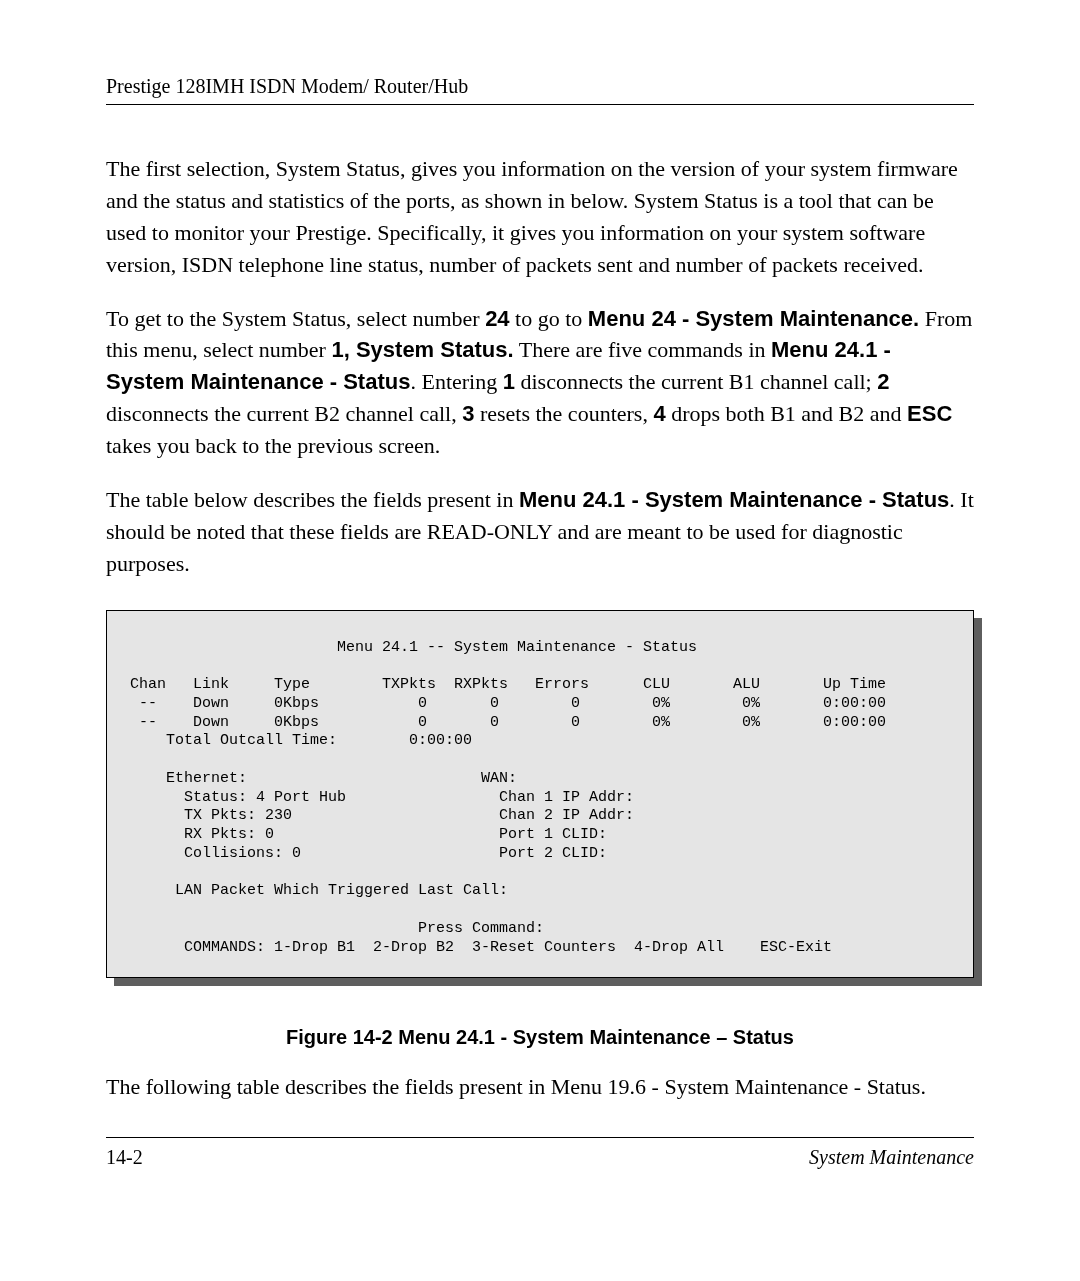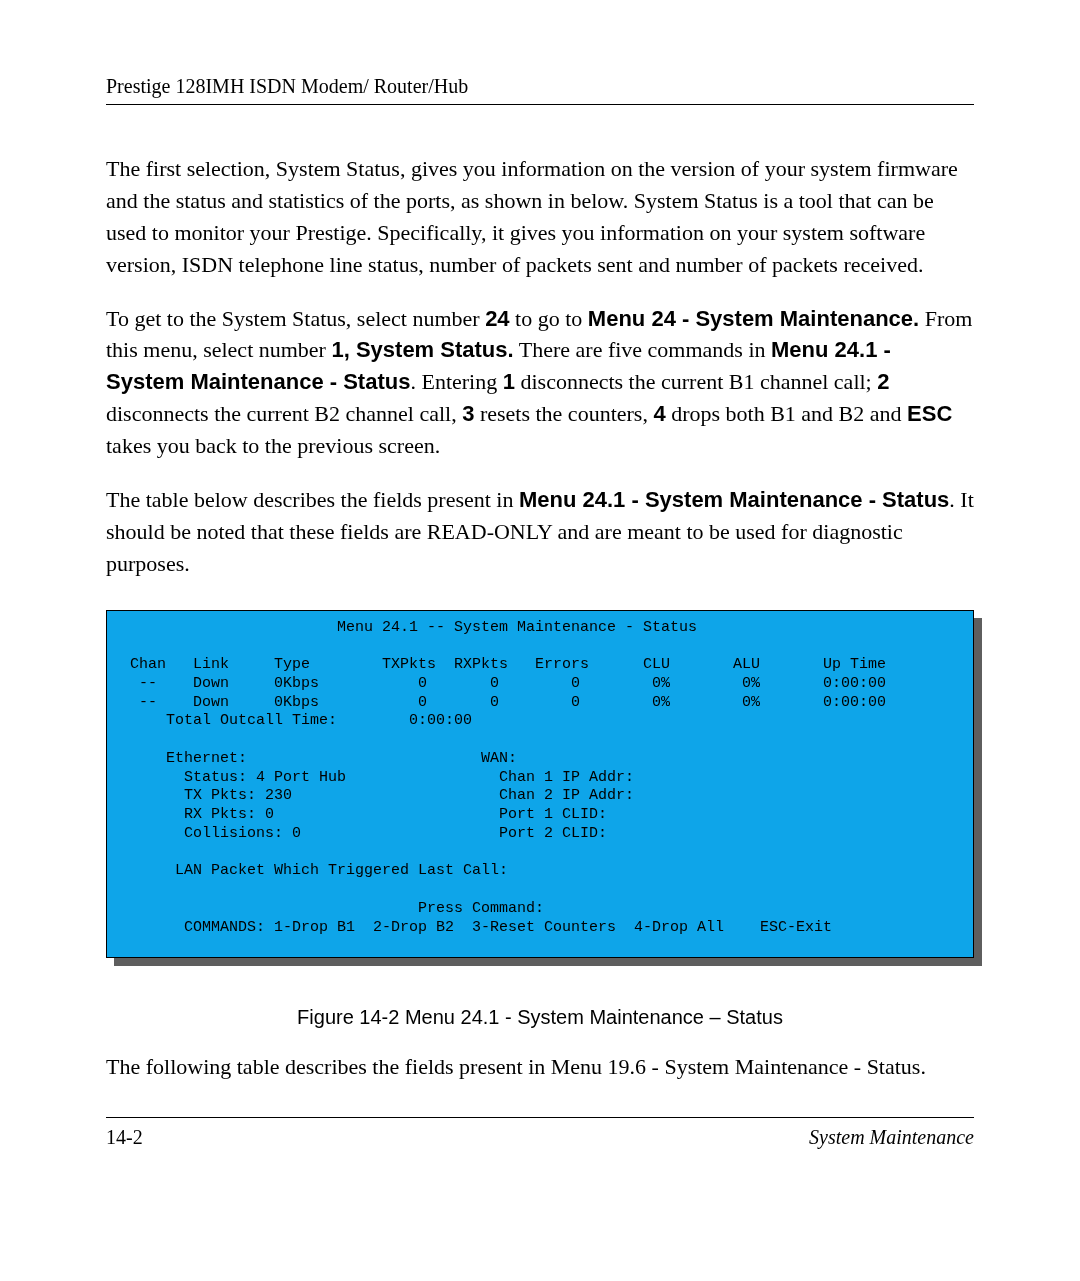--- a/index.html
+++ b/index.html
@@ -52,31 +52,31 @@
     left: 8px;
     right: -8px;
     bottom: -8px;
     background: #5e5e5e;
     z-index: 0;
   }
   .terminal {
     position: relative;
     z-index: 1;
     border: 1.5px solid #000;
-    background: #0ea5e9;
+    background: #e5e5e5;
     font-family: "Courier New", Courier, monospace;
     font-size: 15px;
     line-height: 1.25;
     white-space: pre;
-    padding: 8px 14px 20px 14px;
+    padding: 28px 14px 20px 14px;
   }
   .figure-caption {
     text-align: center;
     font-family: Arial, Helvetica, sans-serif;
-    font-weight: normal;
+    font-weight: bold;
     font-size: 20px;
     margin: 48px 0 22px 0;
   }
   .bottom-rule {
     border: none;
     border-top: 1.5px solid #000;
     margin: 34px 0 8px 0;
   }
   .footer {
     display: flex;

